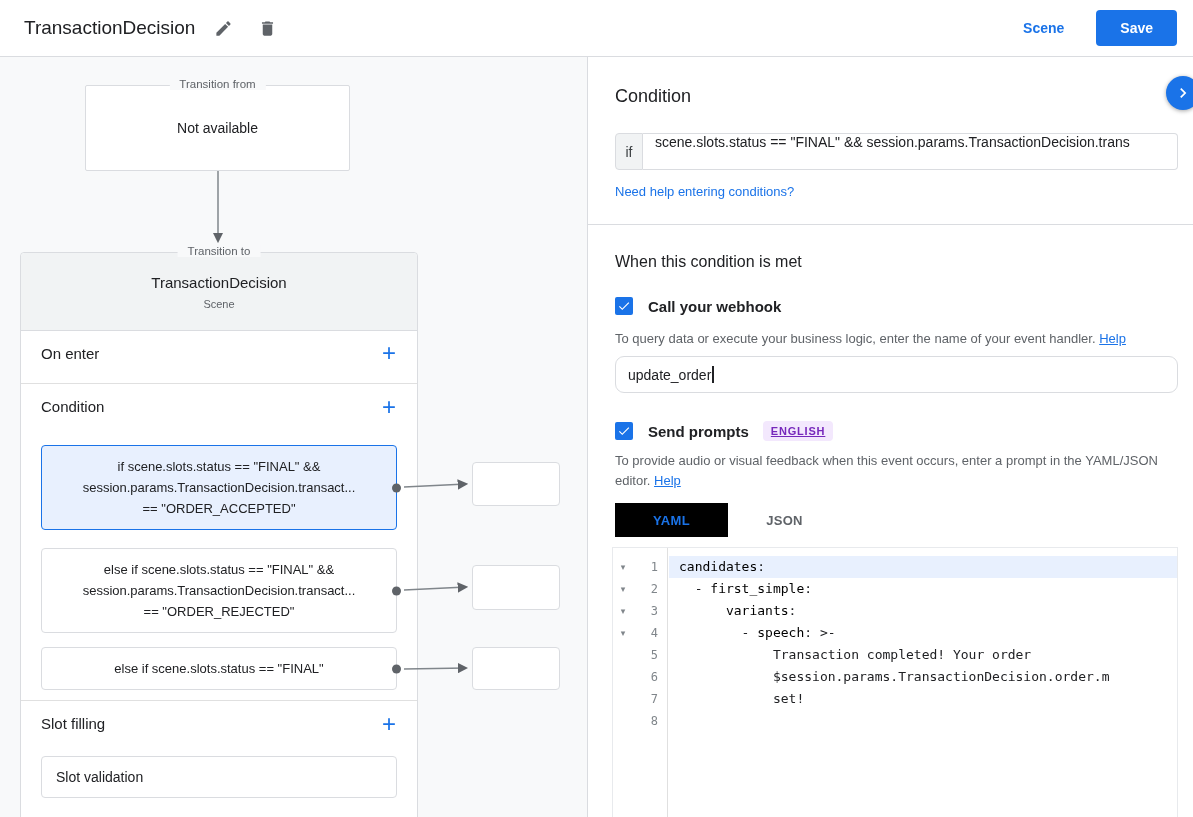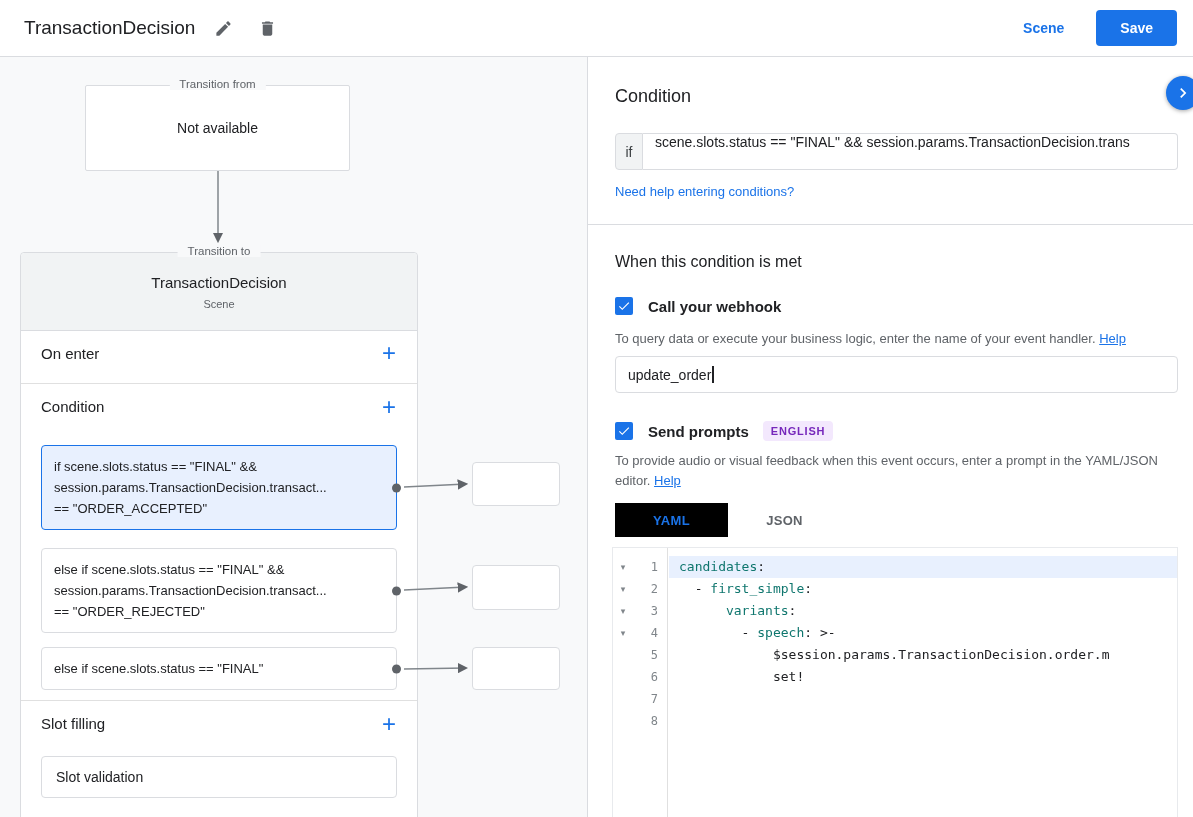--- a/index.html
+++ b/index.html
@@ -16,21 +16,21 @@
               margin-left:12px; border-radius:50%; cursor:pointer; }
   .icon-btn svg { width:19px; height:19px; fill:#5f6368; }
   .spacer { flex:1; }
   .cancel-link { color:#1a73e8; font-size:14px; font-weight:700; margin-right:32px; cursor:pointer; }
   .save-btn { background:#1a73e8; color:#fff; border:none; border-radius:4px; font-size:14px;
               font-weight:700; padding:0 24px; height:36px; cursor:pointer;
               font-family:inherit; }
 
   
   .canvas { position:absolute; top:57px; left:0; width:588px; height:760px; background:#f8f9fa;
-            border-right:1px solid #dadce0; overflow:hidden; }
+            border-right:1px solid #dadce0; overflow:hidden;text-align:center; }
   .flow-svg { position:absolute; inset:0; pointer-events:none; z-index:5; }
 
   .tf-node { position:absolute; left:85px; top:28px; width:265px; height:86px; background:#fff;
              border:1px solid #dadce0; border-radius:2px; display:flex; align-items:center;
              justify-content:center; }
   .node-label { position:absolute; top:-8px; left:50%; transform:translateX(-50%);
                 background:#f8f9fa; padding:0 10px; font-size:11.5px; color:#5f6368; white-space:nowrap; }
   .tf-value { font-size:14px; color:#202124; }
 
   .card { position:absolute; left:20px; top:195px; width:398px; height:650px; background:#fff;
@@ -80,44 +80,44 @@
   .panel-divider { position:absolute; left:0; right:0; top:167px; border-top:1px solid #dadce0; }
   .when-title { position:absolute; left:27px; top:196px; font-size:16px; color:#202124; }
   .check-row { position:absolute; left:27px; display:flex; align-items:center; }
   .checkbox { width:18px; height:18px; background:#1a73e8; border-radius:2px; display:flex;
               align-items:center; justify-content:center; cursor:pointer; flex:none; }
   .checkbox svg { width:14px; height:14px; fill:#fff; }
   .check-label { margin-left:15px; font-size:15px; font-weight:700; color:#202124; }
   .desc { position:absolute; left:27px; font-size:13px; color:#5f6368; line-height:20px; }
   .desc .link { text-decoration:underline; }
   .text-input { position:absolute; left:27px; width:563px; height:37px; border:1px solid #dadce0;
-                border-radius:4px; display:flex; align-items:center; padding:0 12px; font-size:14px;
+                border-radius:9px; display:flex; align-items:center; padding:0 12px; font-size:14px;
                 color:#202124; background:#fff; cursor:text; }
   .caret { display:inline-block; width:1.5px; height:17px; background:#202124; margin-left:1px; }
   .badge { margin-left:14px; background:#f3e8fd; color:#7627bb; font-size:11px; font-weight:700;
-           letter-spacing:.8px; padding:4px 8px; border-radius:4px; }
+           letter-spacing:.8px; padding:4px 8px; border-radius:4px;text-decoration:underline; }
   .tabs { position:absolute; left:27px; top:446px; display:flex; }
   .tab { width:113px; height:34px; display:flex; align-items:center; justify-content:center;
          font-size:13px; font-weight:700; color:#5f6368; cursor:pointer; letter-spacing:.3px; }
   .tab.active { background:#000000; color:#1a73e8; }
 
   
   .editor { position:absolute; left:24px; right:15px; top:490px; bottom:0;
             border:1px solid #e8eaed; border-bottom:none; background:#fff; }
   .gutter { position:absolute; left:0; top:0; bottom:0; width:55px; border-right:1px solid #e0e0e0;
             padding-top:8px; background:#fff; }
   .g-row { height:22px; display:flex; align-items:center; }
   .fold { width:20px; text-align:center; font-size:9px; color:#80868b; cursor:pointer; }
   .lnum { flex:1; text-align:right; padding-right:9px; font-family:"DejaVu Sans Mono",monospace;
           font-size:12px; color:#80868b; }
   .codearea { position:absolute; left:56px; right:0; top:0; bottom:0; padding-top:8px; overflow:hidden; }
   .c-row { height:22px; line-height:22px; font-family:"DejaVu Sans Mono",monospace; font-size:13px;
            white-space:pre; color:#202124; padding-left:10px; }
   .c-row.active { background:#e8f0fe; }
-  .tok-key { color:#0f766e; }
+  .tok-key { color:#000000; }
   .tok-plain { color:#202124; }
   .tok-op { color:#202124; }
 </style>
 </head>
 <body>
 
 <div class="app">
 
   <div class="topbar">
     <span class="topbar-title">TransactionDecision</span>
@@ -295,20 +295,21 @@
           <div class="g-row">
             <span class="fold"></span>
             <span class="lnum">8</span>
           </div>
         </div>
       <div class="codearea">
           <div class="c-row active"><span class="tok-key">candidates</span><span class="tok-plain">:</span></div>
           <div class="c-row"><span class="tok-plain">  - </span><span class="tok-key">first_simple</span><span class="tok-plain">:</span></div>
           <div class="c-row"><span class="tok-plain">      </span><span class="tok-key">variants</span><span class="tok-plain">:</span></div>
           <div class="c-row"><span class="tok-plain">        - </span><span class="tok-key">speech</span><span class="tok-plain">: </span><span class="tok-op">&gt;-</span></div>
+          <div class="c-row"><span class="tok-plain">            Transaction completed! Your order</span></div>
           <div class="c-row"><span class="tok-plain">            $session.params.TransactionDecision.order.m</span></div>
           <div class="c-row"><span class="tok-plain">            set!</span></div>
           <div class="c-row"></div>
         </div>
     </div>
   </div>
 
 </div>
 
 </body></html>

